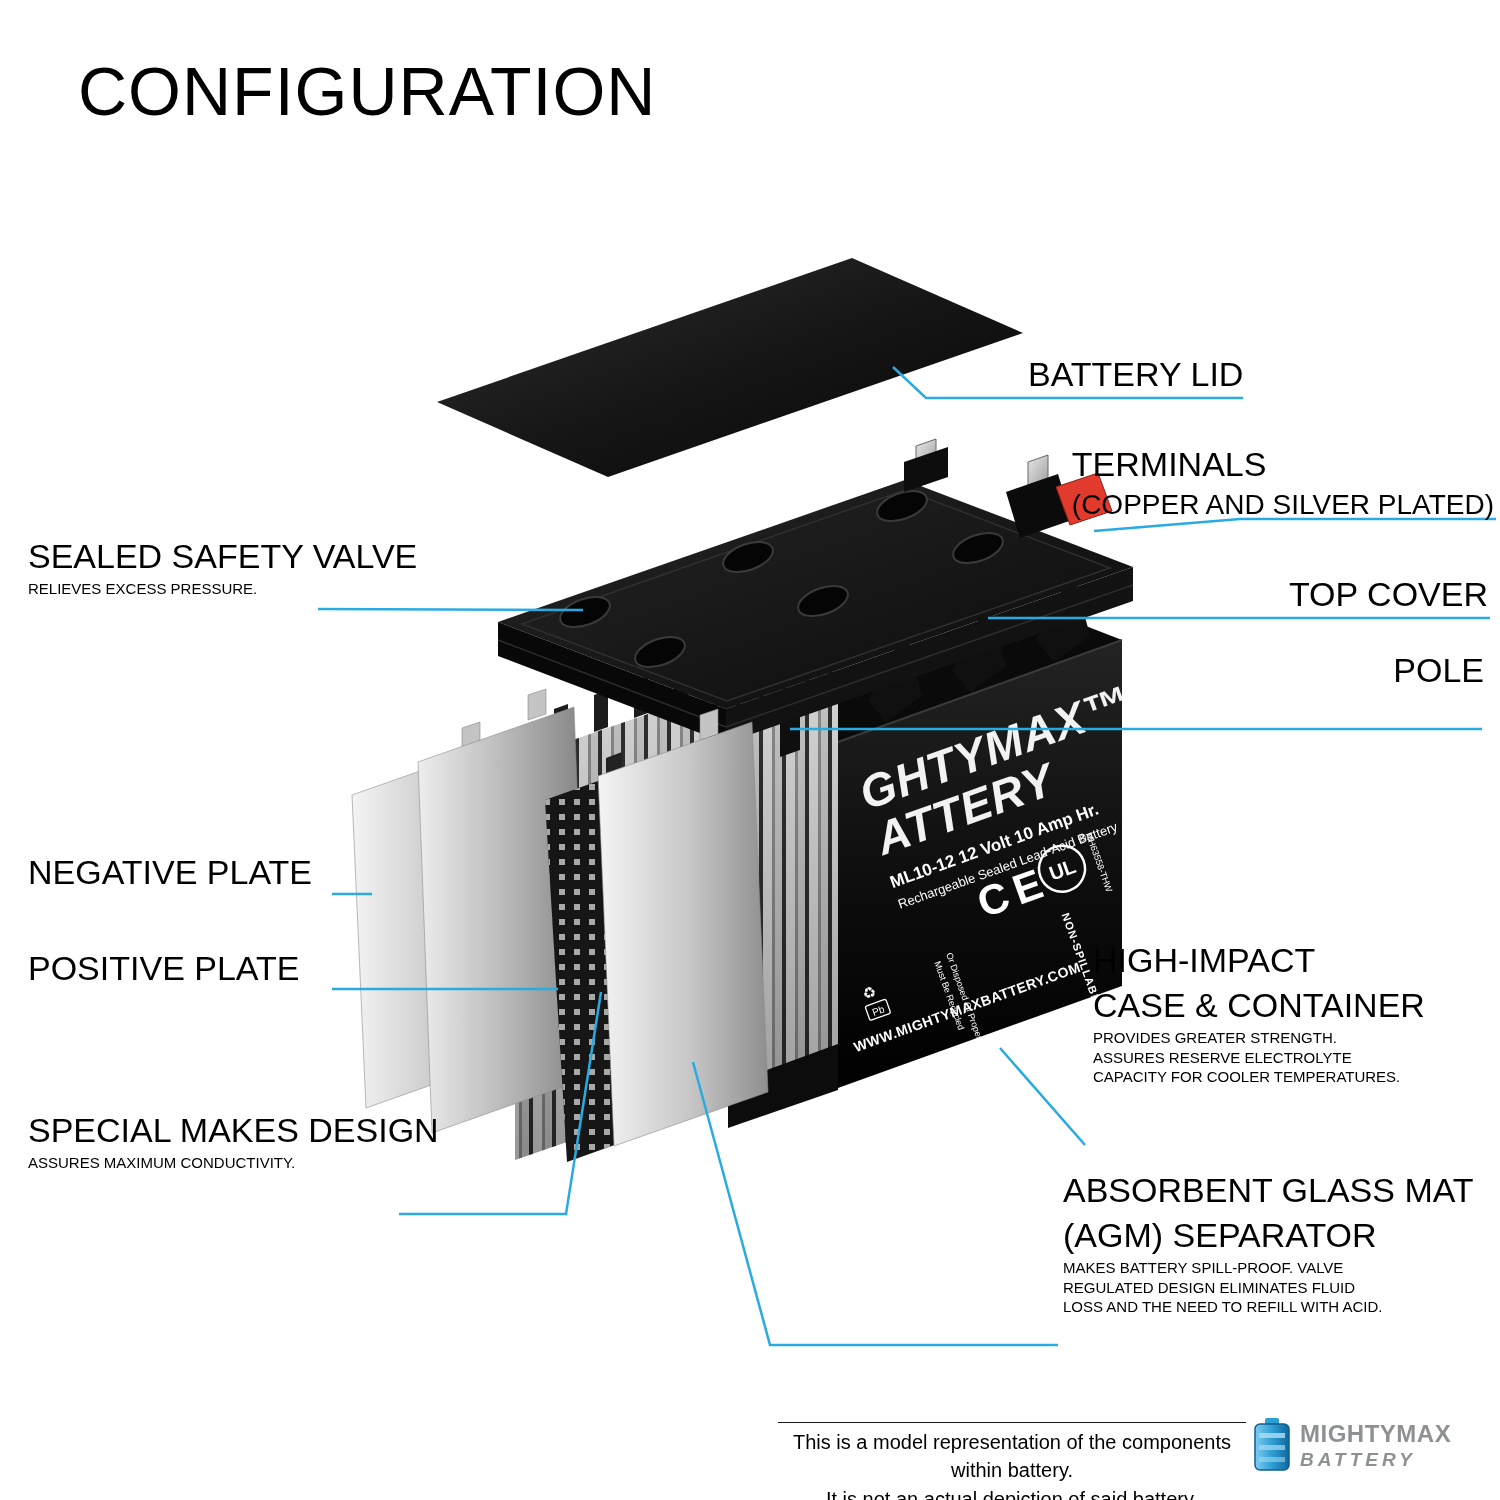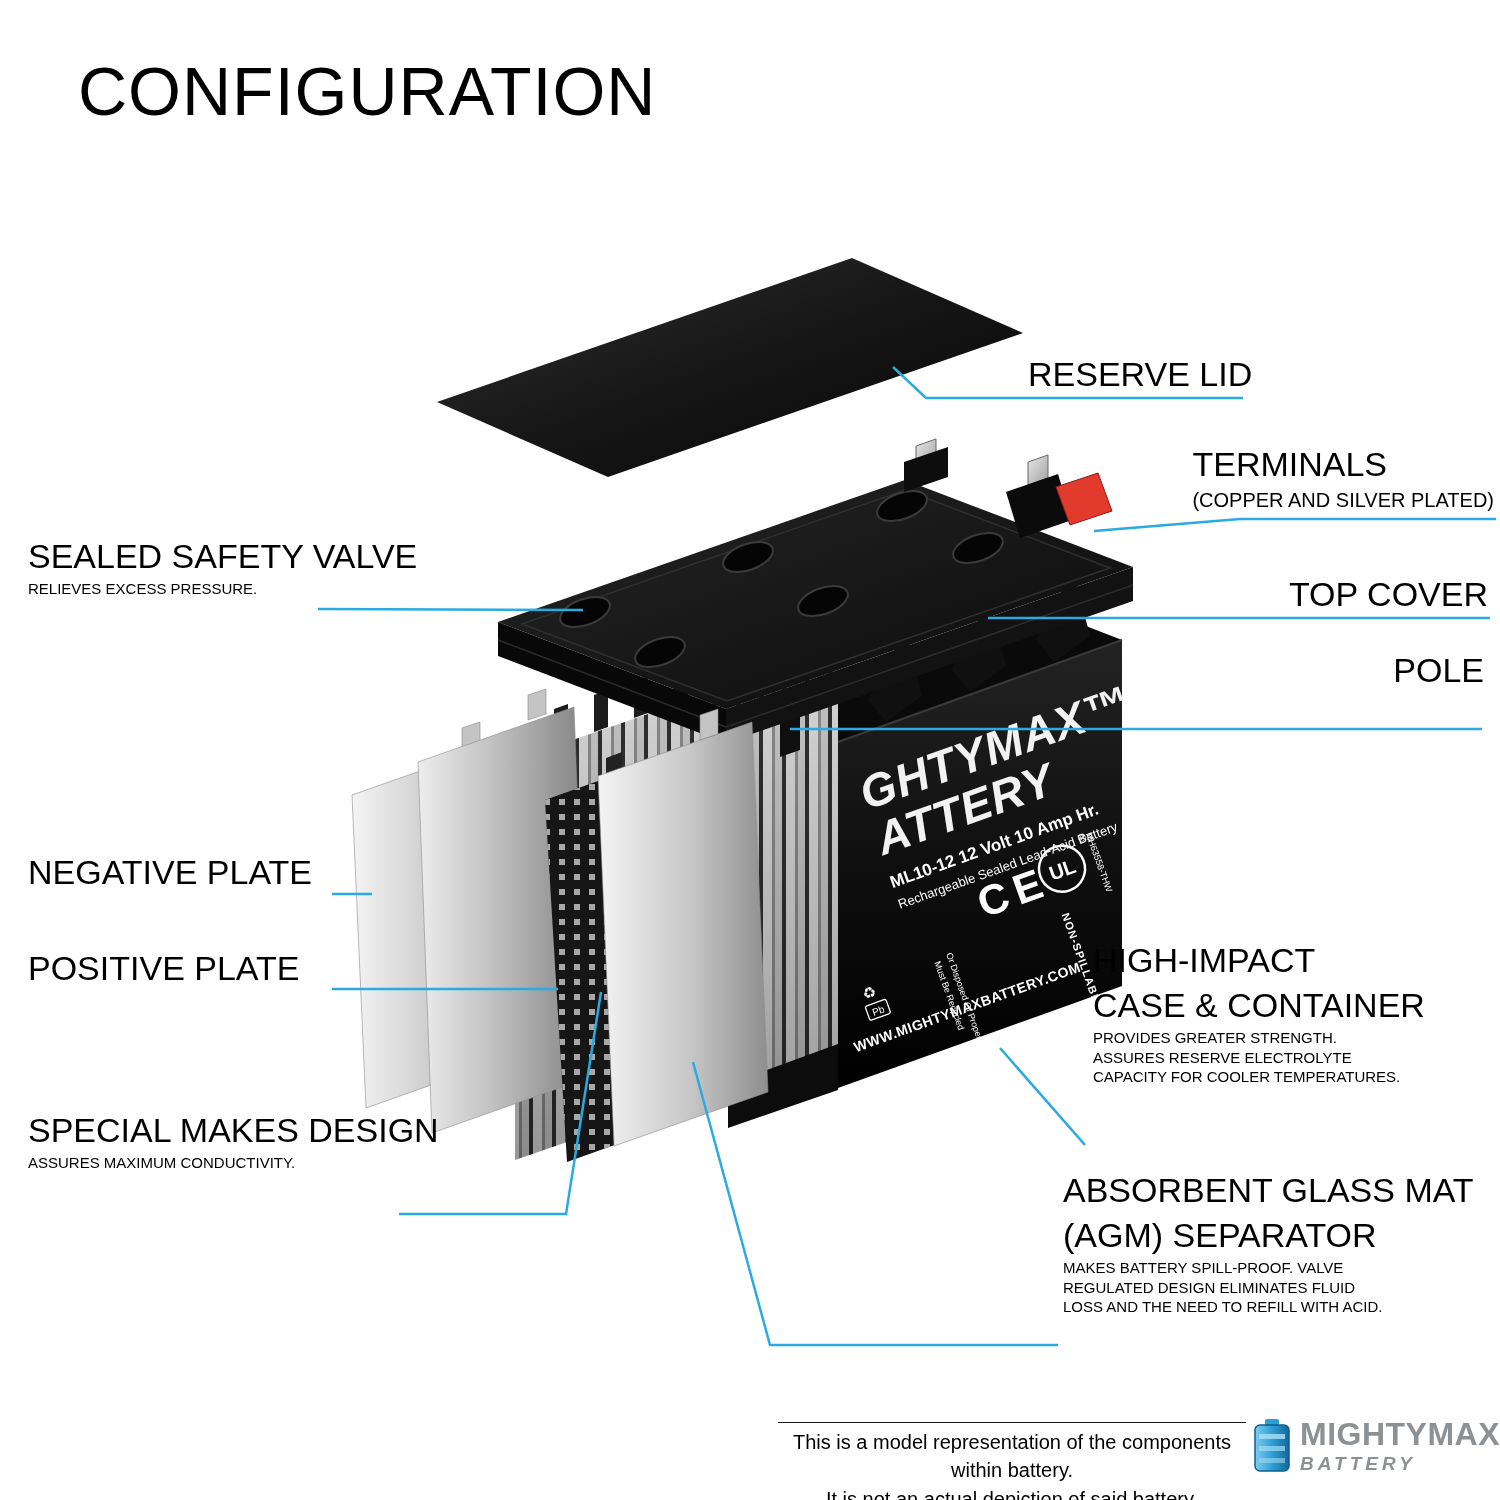--- a/index.html
+++ b/index.html
@@ -20,21 +20,21 @@
   .ta-r{text-align:left;}
   .bt{font-size:46px;font-weight:bold;font-style:italic;letter-spacing:1px;fill:#f2f2f2;}
   .ct{fill:#ffffff;}
   .footer-rule{position:absolute;left:778px;top:1422px;width:468px;border-top:1.5px solid #1a1a1a;}
   .disclaimer{
     position:absolute;left:778px;top:1428px;width:468px;text-align:center;
     font-size:20px;line-height:1.42;color:#000;
   }
   .logo{position:absolute;left:1253px;top:1418px;display:flex;align-items:center;gap:9px;}
   .logo-text{display:flex;flex-direction:column;justify-content:center;}
-  .logo-name{font-size:32px;font-weight:bold;color:var(--logo_gray,#8e9194);letter-spacing:.5px;line-height:1;}
+  .logo-name{font-size:24px;font-weight:bold;color:var(--logo_gray,#8e9194);letter-spacing:.5px;line-height:1;}
   .logo-word{font-size:19px;font-weight:bold;color:var(--logo_gray,#8e9194);letter-spacing:4px;line-height:1;margin-top:4px;font-style:italic;}
 </style>
 </head>
 <body>
 
 <div class="canvas">
 
   <svg class="scene" viewBox="0 0 1500 1500">
     <defs>
       <linearGradient id="gLid" x1="0" y1="0" x2="1" y2="1">
@@ -187,26 +187,26 @@
       <polyline class="leader" points="332,989 558,989"></polyline>
       <polyline class="leader" points="399,1214 566,1214 601,992"></polyline>
       <polyline class="leader" points="1000,1048 1085,1145"></polyline>
       <polyline class="leader" points="693,1062 770,1345 1058,1345"></polyline>
     </g>
   </svg>
 
   <h1 class="title">CONFIGURATION</h1>
 
   <div class="label" style="left:1028px;top:352px;">
-    <div class="h">RESERVE LID</div>
+    <div class="h">BATTERY LID</div>
   </div>
 
   <div class="label ta-r" style="right:6px;top:442px;">
     <div class="h">TERMINALS</div>
-    <div class="s" style="font-size:20px;">(COPPER AND SILVER PLATED)</div>
+    <div class="s" style="font-size:28px;">(COPPER AND SILVER PLATED)</div>
   </div>
 
   <div class="label" style="left:28px;top:534px;">
     <div class="h">SEALED SAFETY VALVE</div>
     <div class="s">RELIEVES EXCESS PRESSURE.</div>
   </div>
 
   <div class="label ta-r" style="right:12px;top:572px;">
     <div class="h">TOP COVER</div>
   </div>

